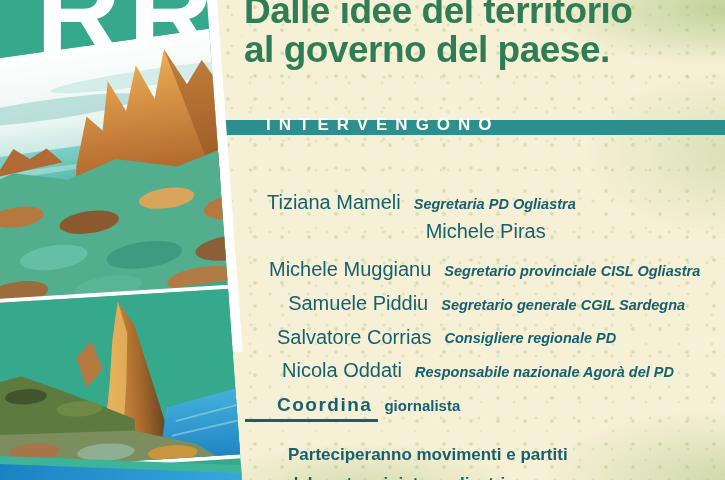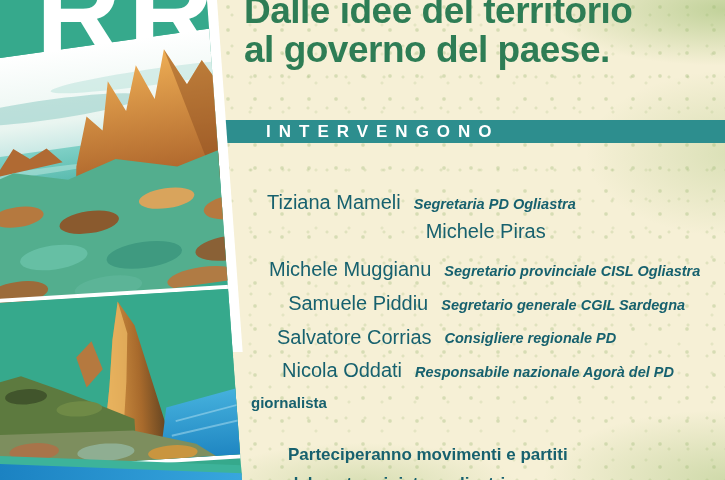--- a/index.html
+++ b/index.html
@@ -15,23 +15,23 @@
       radial-gradient(ellipse 260px 100px at 100% 100%, rgba(150,185,105,.40), rgba(150,185,105,0) 70%),
       radial-gradient(ellipse 220px 60px at 50% 101%, rgba(150,185,105,.32), rgba(150,185,105,0) 70%),
       radial-gradient(circle at 12px 7px, rgba(120,160,80,.25) 1.2px, rgba(120,160,80,0) 2.4px),
       radial-gradient(circle at 4px 15px, rgba(120,160,80,.18) 1px, rgba(120,160,80,0) 2px),
       radial-gradient(circle at 19px 25px, rgba(120,160,80,.14) 1px, rgba(120,160,80,0) 2px);
     background-size:auto,auto,auto,auto,27px 23px,19px 31px,33px 29px;
   }
 
   
   .band{
-    position:absolute;left:220px;top:120px;right:0;height:23px;
+    position:absolute;left:220px;top:120px;right:0;height:15px;
     background:#2d8e8e;
-    display:flex;align-items:center;
+    display:flex;align-items:flex-end;
     z-index:2;
   }
   .band-label{
     padding-left:46px;
     color:#ffffff;font-weight:bold;font-size:17px;letter-spacing:8px;
   }
 
   
   .headline{
     position:absolute;left:244px;top:-9px;z-index:3;margin:0;
@@ -142,20 +142,21 @@
       <span class="sp-name">Salvatore Corrias</span>
       <span class="sp-role">Consigliere regionale PD</span>
     </li>
     <li>
       <span class="sp-name">Nicola Oddati</span>
       <span class="sp-role">Responsabile nazionale Agorà del PD</span>
     </li>
   </ul>
 
   <div class="coordina-row">
+    <span class="coordina-label">Coordina</span>
     <span class="coordina-role">giornalista</span>
   </div>
 
   <div class="footer-note">
     <span>Parteciperanno movimenti e partiti</span>
     <span>del centro sinistra ogliastrino</span>
   </div>
 
   <div class="sidebar-white">
     <div class="sidebar-teal">

